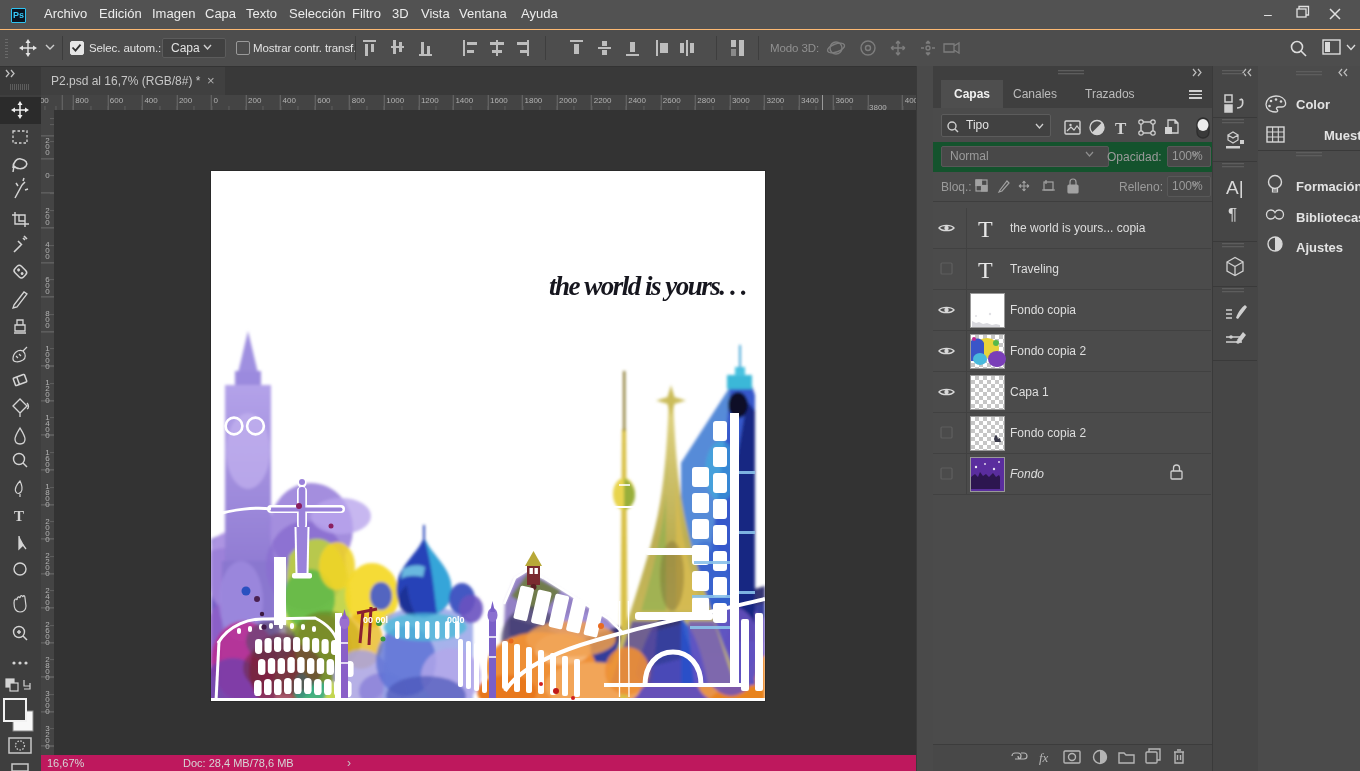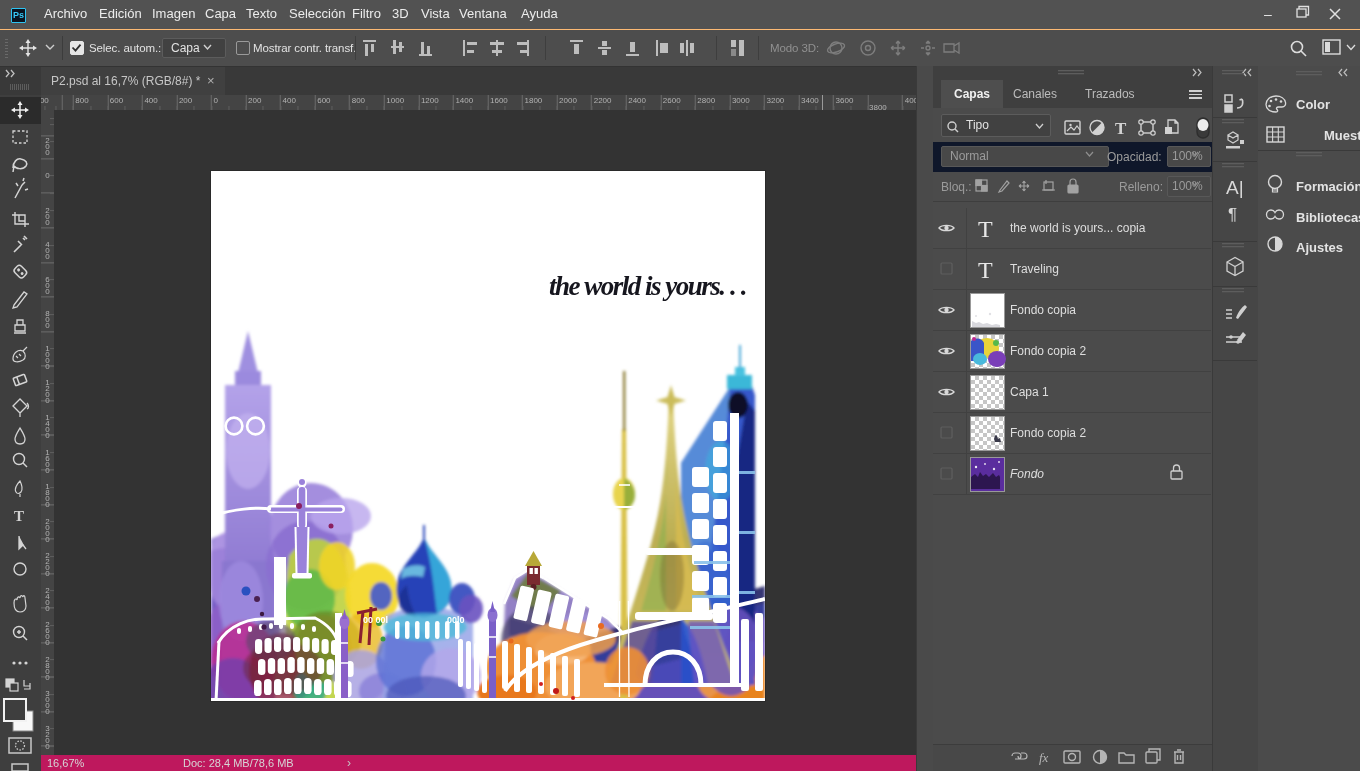--- a/index.html
+++ b/index.html
@@ -499,21 +499,21 @@
     <div style="position:absolute;right:10px;top:10px;width:13px;height:9px;
       background-image:repeating-linear-gradient(0deg,#cfcfcf 0 1.5px,transparent 1.5px 3.5px);"></div>
   </div>
 
   <div class="abs" style="left:933px;top:108px;width:279px;height:34px;background:#4b4b4b;border-bottom:1px solid #3e3e3e;">
     <div class="dd" style="left:8px;top:6px;width:108px;height:21px;line-height:21px;">
       <span style="margin-left:24px;">Tipo</span>
     </div>
   </div>
 
-  <div class="abs" style="left:933px;top:142px;width:279px;height:30px;background:#0f172a;border-bottom:1px solid #3e3e3e;">
+  <div class="abs" style="left:933px;top:142px;width:279px;height:30px;background:#14532d;border-bottom:1px solid #3e3e3e;">
     <div class="dd" style="left:8px;top:4px;width:158px;height:19px;line-height:19px;background:#484848;border-color:#585858;color:#9b9b9b;padding-left:8px;">Normal</div>
     <span style="position:absolute;left:174px;top:8px;font-size:12px;color:#9b9b9b;">Opacidad:</span>
     <div class="dd" style="left:234px;top:4px;width:38px;height:19px;line-height:19px;background:#484848;border-color:#585858;color:#9b9b9b;padding-left:4px;">100%</div>
   </div>
 
   <div class="abs" style="left:933px;top:172px;width:279px;height:29px;background:#4b4b4b;border-bottom:1px solid #3e3e3e;">
     <span style="position:absolute;left:8px;top:8px;font-size:12px;color:#9b9b9b;">Bloq.:</span>
     <span style="position:absolute;left:186px;top:8px;font-size:12px;color:#9b9b9b;">Relleno:</span>
     <div class="dd" style="left:234px;top:4px;width:38px;height:19px;line-height:19px;background:#484848;border-color:#585858;color:#9b9b9b;padding-left:4px;">100%</div>
   </div>

